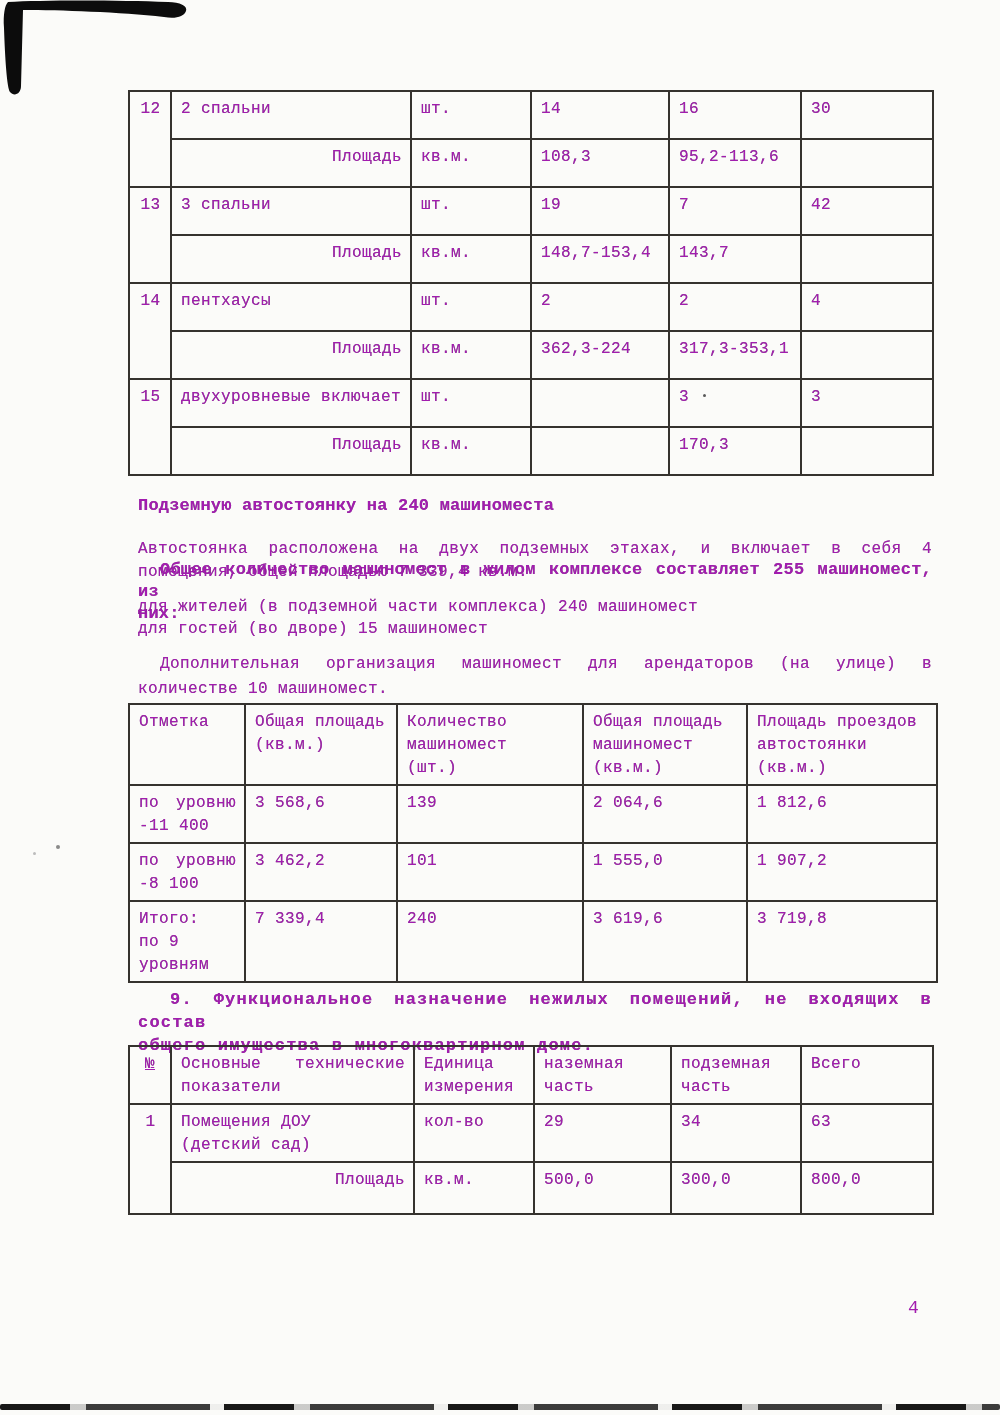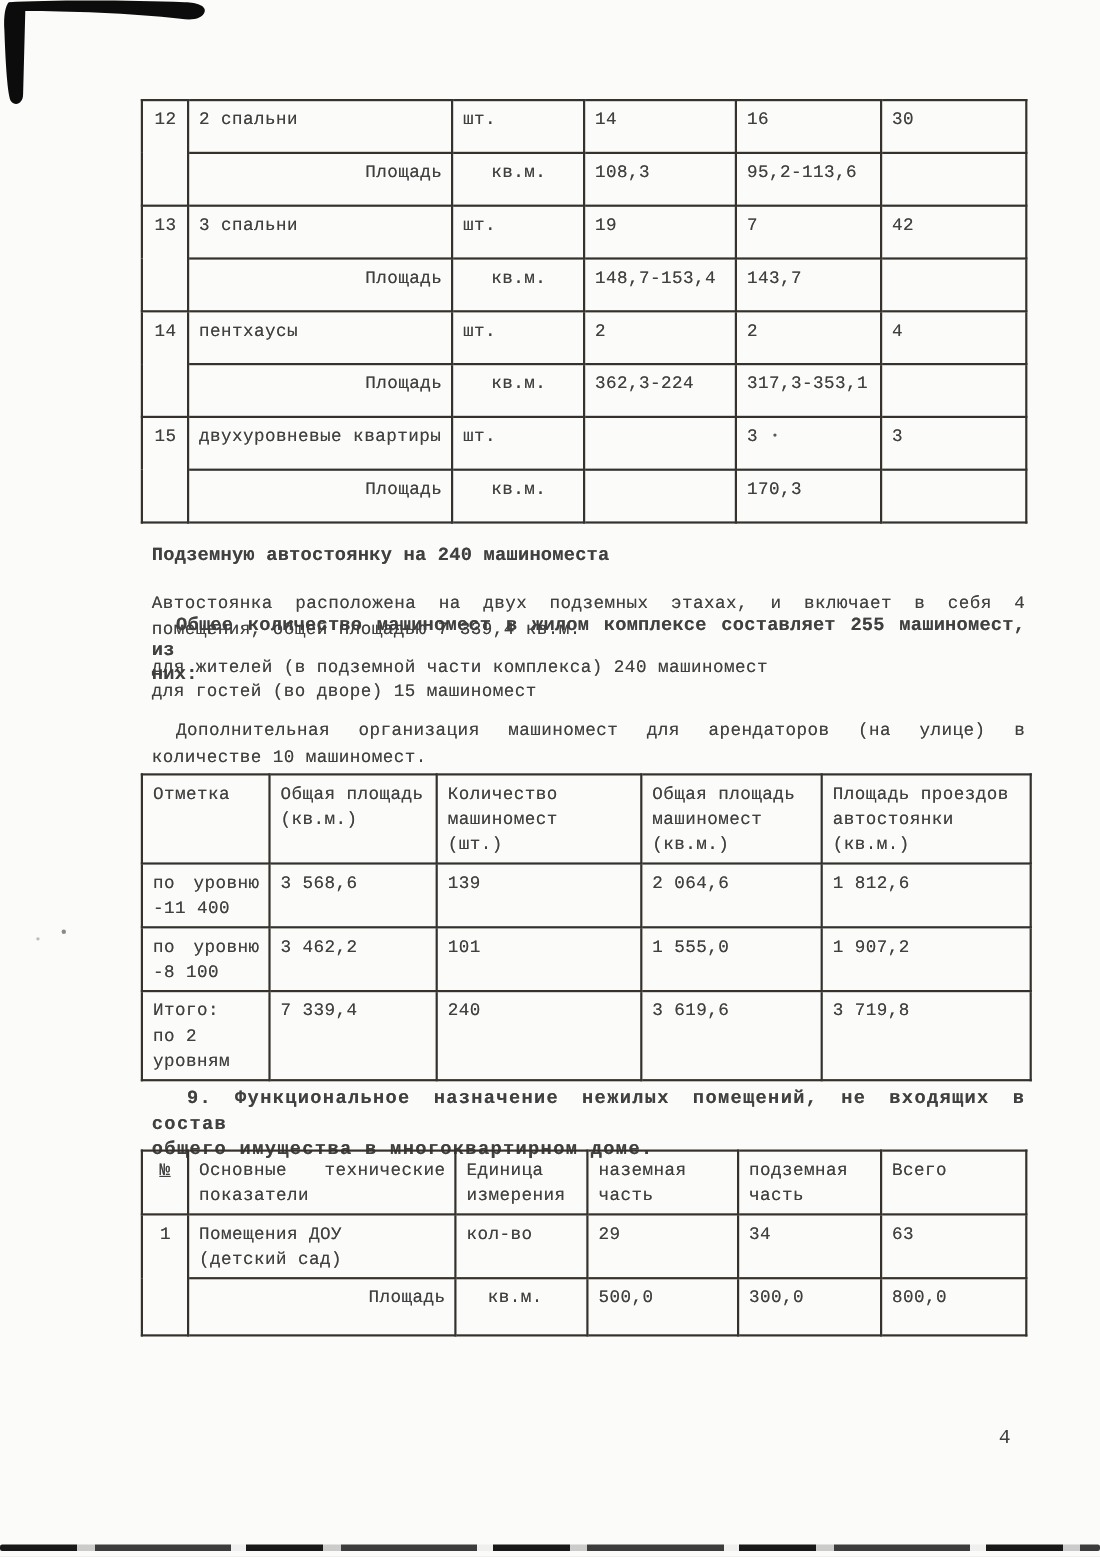--- a/index.html
+++ b/index.html
@@ -1,37 +1,37 @@
 <!DOCTYPE html>
 <html><head>
 <meta charset="utf-8">
 <style>
   html,body { margin:0; padding:0; background:#e8e8e6; }
   .page {
     position:relative; width:1000px; height:1415px;
     background:#fbfbf9; overflow:hidden;
     font-family:"Liberation Mono", monospace;
-    color:#404040;
+    color:#a21caf;
   }
   .page * { box-sizing:border-box; }
 
   
   table.grid { position:absolute; border-collapse:collapse; table-layout:fixed; }
   table.grid td {
     border:2px solid #35322e;
     vertical-align:top;
     padding:6px 8px 4px 9px;
     font-size:16px; line-height:22px; letter-spacing:0.4px;
     text-shadow:0 0 0.6px rgba(25,25,25,0.55);
     overflow:hidden; white-space:nowrap;
   }
   td.numcell { vertical-align:middle; text-align:center; padding:0 2px; }
   td.area-label  { text-align:right; padding-right:56px; }
   td.area-label2 { text-align:right; padding-right:16px; }
-  td.unit-r { text-align:center; padding-right:14px; }
+  td.unit-r { text-align:left; padding-right:14px; }
 
   
   .cl { display:block; line-height:23px; }
   .jline { text-align:justify; text-align-last:justify; }
 
   
   .para {
     position:absolute; left:138px; width:794px;
     font-size:16px; line-height:23px; letter-spacing:0.4px;
     text-shadow:0 0 0.6px rgba(25,25,25,0.5);
@@ -124,21 +124,21 @@
       <tr style="height:48px">
         <td class="area-label">Площадь</td>
         <td class="unit-r">кв.м.</td>
         <td>362,3-224</td>
         <td>317,3-353,1</td>
         <td></td>
       </tr>
 
       <tr style="height:48px">
         <td class="numcell" rowspan="2">15</td>
-        <td>двухуровневые квартиры</td>
+        <td>двухуровневые включает</td>
         <td>шт.</td>
         <td></td>
         <td>3</td>
         <td>3</td>
       </tr>
       <tr style="height:48px">
         <td class="area-label">Площадь</td>
         <td class="unit-r">кв.м.</td>
         <td></td>
         <td>170,3</td>
@@ -216,21 +216,21 @@
           <span class="cl">-8 100</span>
         </td>
         <td>3 462,2</td>
         <td>101</td>
         <td>1 555,0</td>
         <td>1 907,2</td>
       </tr>
       <tr style="height:66px">
         <td>
           <span class="cl">Итого:</span>
-          <span class="cl">по 2</span>
+          <span class="cl">по 9</span>
           <span class="cl">уровням</span>
         </td>
         <td>7 339,4</td>
         <td>240</td>
         <td>3 619,6</td>
         <td>3 719,8</td>
       </tr>
     </tbody>
   </table>
 

